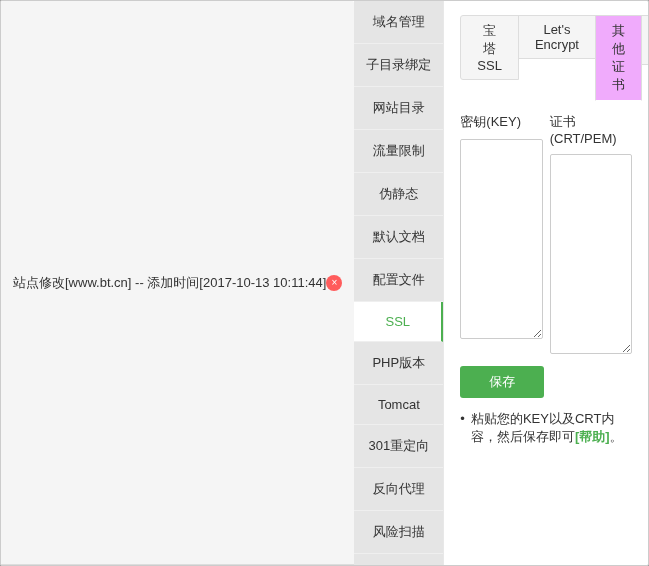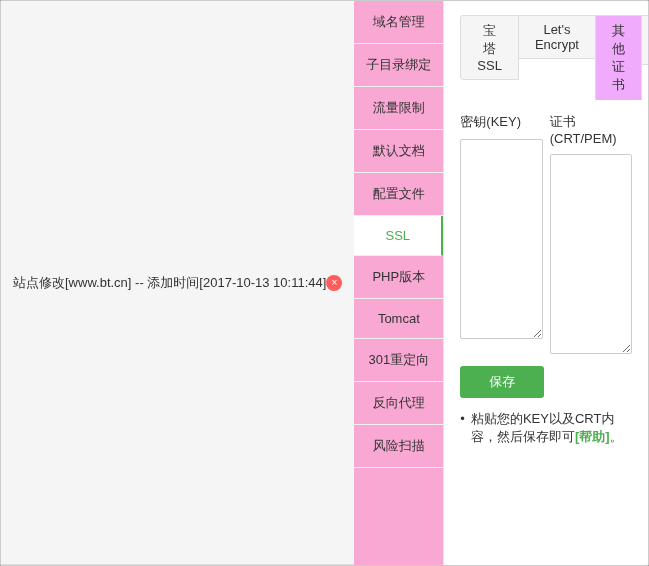--- a/index.html
+++ b/index.html
@@ -49,21 +49,21 @@
       border: none;
       outline: none;
     }
     .modal-body {
       display: flex;
       flex: 1;
       overflow: hidden;
     }
     .sidebar {
       width: 90px;
-      background: #f9a8d4;
+      background: #e5e5e5;
       border-right: 1px solid #e8e8e8;
       display: flex;
       flex-direction: column;
       flex-shrink: 0;
     }
     .sidebar-item {
       padding: 12px 8px;
       text-align: center;
       cursor: pointer;
       color: #333;
@@ -198,21 +198,23 @@
 
 <div class="modal">
   <div class="modal-header">
     <span>站点修改[www.bt.cn] -- 添加时间[2017-10-13 10:11:44]</span>
     <button class="close-btn">×</button>
   </div>
   <div class="modal-body">
     <div class="sidebar">
       <div class="sidebar-item">域名管理</div>
       <div class="sidebar-item">子目录绑定</div>
+      <div class="sidebar-item">网站目录</div>
       <div class="sidebar-item">流量限制</div>
+      <div class="sidebar-item">伪静态</div>
       <div class="sidebar-item">默认文档</div>
       <div class="sidebar-item">配置文件</div>
       <div class="sidebar-item active">SSL</div>
       <div class="sidebar-item">PHP版本</div>
       <div class="sidebar-item">Tomcat</div>
       <div class="sidebar-item">301重定向</div>
       <div class="sidebar-item">反向代理</div>
       <div class="sidebar-item">风险扫描</div>
     </div>
     <div class="content">

